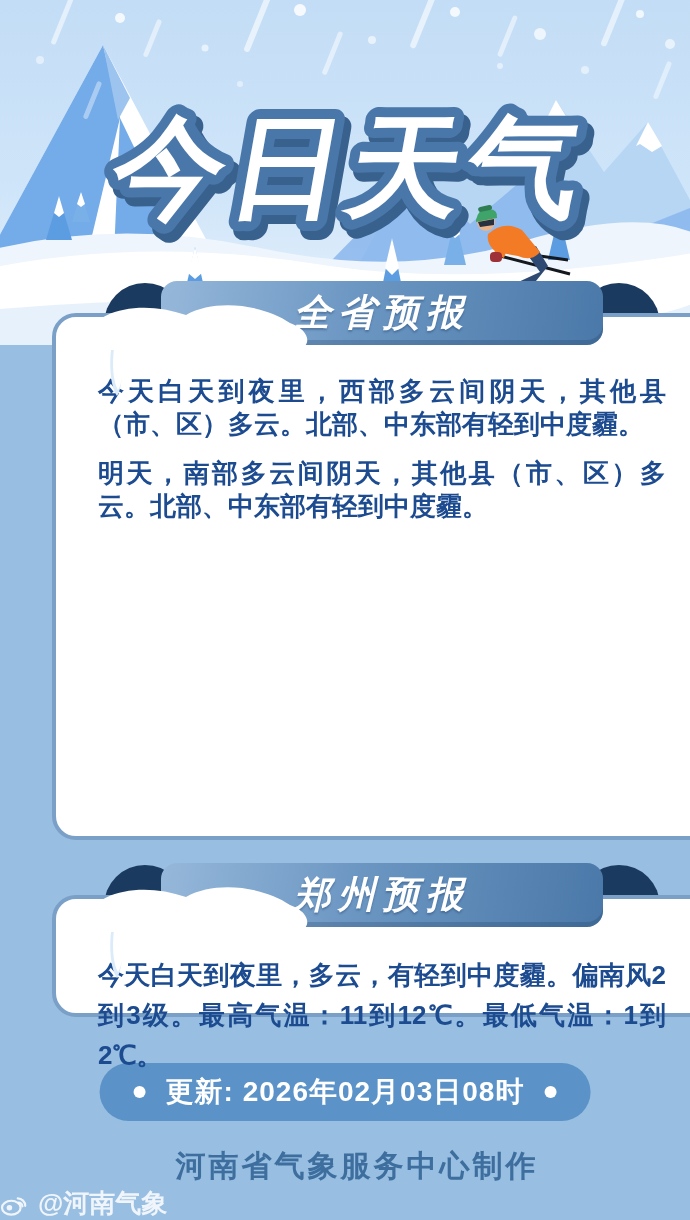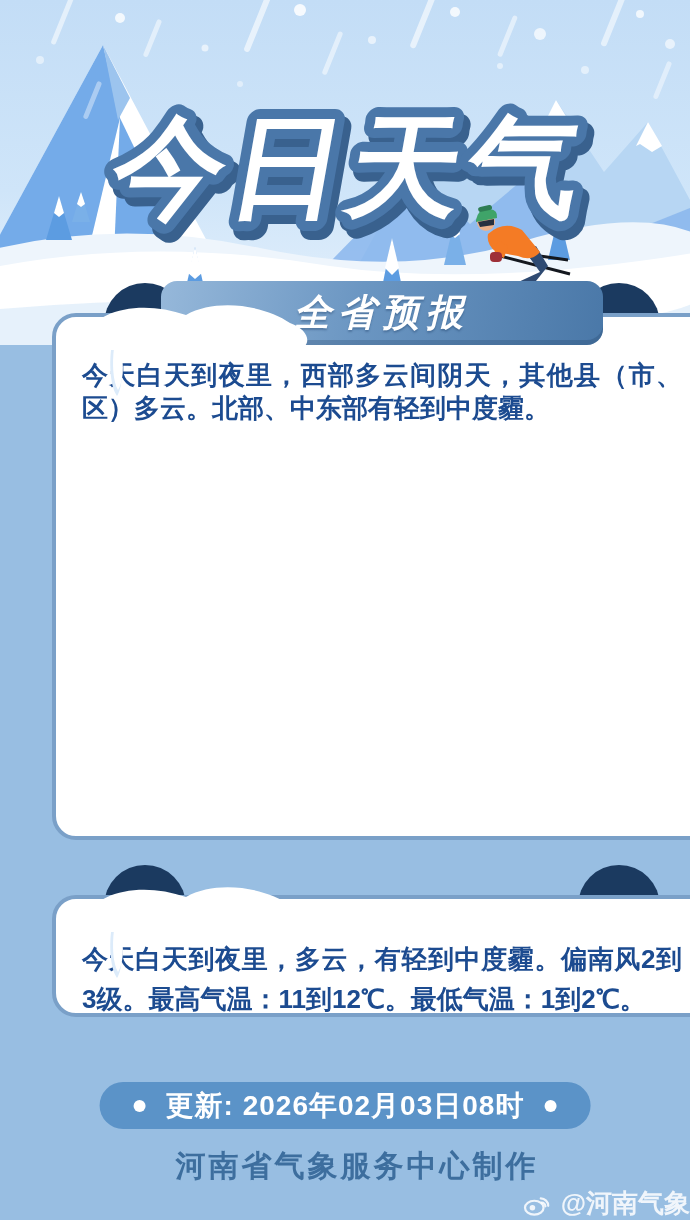--- a/index.html
+++ b/index.html
@@ -21,39 +21,39 @@
   .card .card-bg{position:absolute;inset:0;background:#ffffff;border:4px solid #7aa0c8;
                  border-radius:24px;z-index:1;}
   .card .banner{position:absolute;left:50%;transform:translateX(-50%);top:-32px;width:442px;height:64px;
                 background:linear-gradient(100deg,#96b8da 0%,#6b96c2 45%,#4a78a8 100%);
                 border-radius:16px;z-index:2;display:flex;align-items:center;justify-content:center;
                 box-shadow:inset 0 -5px 0 rgba(27,58,96,.25);}
   .card .banner h2{margin:0;color:#ffffff;font-size:37px;font-weight:bold;font-style:italic;
                    letter-spacing:7px;text-shadow:0 2px 2px rgba(27,58,96,.35);}
   .card .banner-snow{position:absolute;left:26px;top:-15px;width:235px;height:100px;z-index:3;pointer-events:none;}
   .card .card-body{position:relative;z-index:2;padding:46px 30px 8px 30px;}
-  .card .card-body p{margin:0;color:#1c4b90;font-size:26px;line-height:33px;font-weight:600;
+  .card .card-body p{margin:16px;color:#1c4b90;font-size:26px;line-height:33px;font-weight:600;
                      text-align:justify;}
   .card1{top:313px;height:527px;}
   .card2{top:895px;height:122px;}
   .card2 .card-body{padding-top:44px;}
   .card2 .card-body p{line-height:40px;}
 
   
   .update-pill{position:absolute;top:1063px;left:50%;transform:translateX(-50%);
-               height:47px;padding:0 34px;background:#5b93c8;border-radius:29px;
-               display:inline-flex;align-items:center;gap:20px;white-space:nowrap;margin-top:19px;}
+               height:58px;padding:0 34px;background:#5b93c8;border-radius:29px;
+               display:inline-flex;align-items:center;gap:20px;white-space:nowrap;}
   .update-pill .dot{width:12px;height:12px;border-radius:50%;background:#ffffff;flex:0 0 auto;}
   .update-pill .pill-text{color:#ffffff;font-size:28px;font-weight:bold;letter-spacing:1px;}
 
   
   .credit{position:absolute;top:1146px;left:0;width:690px;text-align:center;color:#3d6e9e;
           font-size:30px;font-weight:bold;letter-spacing:3px;padding-left:12px;}
   .weibo-row{position:absolute;top:1186px;left:0;width:690px;display:flex;align-items:center;
-             justify-content:flex-end;gap:8px;color:rgba(255,255,255,.85);font-size:26px;font-weight:bold;}
+             justify-content:flex-start;gap:8px;color:rgba(255,255,255,.85);font-size:26px;font-weight:bold;}
   .weibo-row svg{width:30px;height:26px;}
 </style>
 </head>
 <body>
 
 <div class="poster">
 
   <div class="hero">
     <svg width="690" height="345" viewBox="0 0 690 345">
 
@@ -166,27 +166,31 @@
     <div class="banner">
       <h2>全省预报</h2>
     </div>
     <svg class="banner-snow" viewBox="0 0 235 100">
       <path fill="#ffffff" d="M5,40 C18,10 66,2 108,17 C138,0 186,7 212,25 C229,31 233,43 226,49 C190,59 160,49 140,55 C112,63 82,51 57,55 C32,57 8,52 5,40 Z"></path>
       <path fill="#dcebfa" d="M40,52 C46,72 44,90 39,98 C33,90 31,70 33,52 Z"></path>
       <path fill="#ffffff" d="M42,50 C47,68 45,84 40,92 C35,84 34,66 36,50 Z"></path>
     </svg>
     <div class="card-body">
       <p>今天白天到夜里，西部多云间阴天，其他县（市、区）多云。北部、中东部有轻到中度霾。</p>
+      <p>明天，南部多云间阴天，其他县（市、区）多云。北部、中东部有轻到中度霾。</p>
     </div>
   </section>
 
   <section class="card card2">
     <div class="bump l"></div>
     <div class="bump r"></div>
     <div class="card-bg"></div>
+    <div class="banner">
+      <h2>郑州预报</h2>
+    </div>
     <svg class="banner-snow" viewBox="0 0 235 100">
       <path fill="#ffffff" d="M5,40 C18,10 66,2 108,17 C138,0 186,7 212,25 C229,31 233,43 226,49 C190,59 160,49 140,55 C112,63 82,51 57,55 C32,57 8,52 5,40 Z"></path>
       <path fill="#dcebfa" d="M40,52 C46,72 44,90 39,98 C33,90 31,70 33,52 Z"></path>
       <path fill="#ffffff" d="M42,50 C47,68 45,84 40,92 C35,84 34,66 36,50 Z"></path>
     </svg>
     <div class="card-body">
       <p>今天白天到夜里，多云，有轻到中度霾。偏南风2到3级。最高气温：11到12℃。最低气温：1到2℃。</p>
     </div>
   </section>
 

